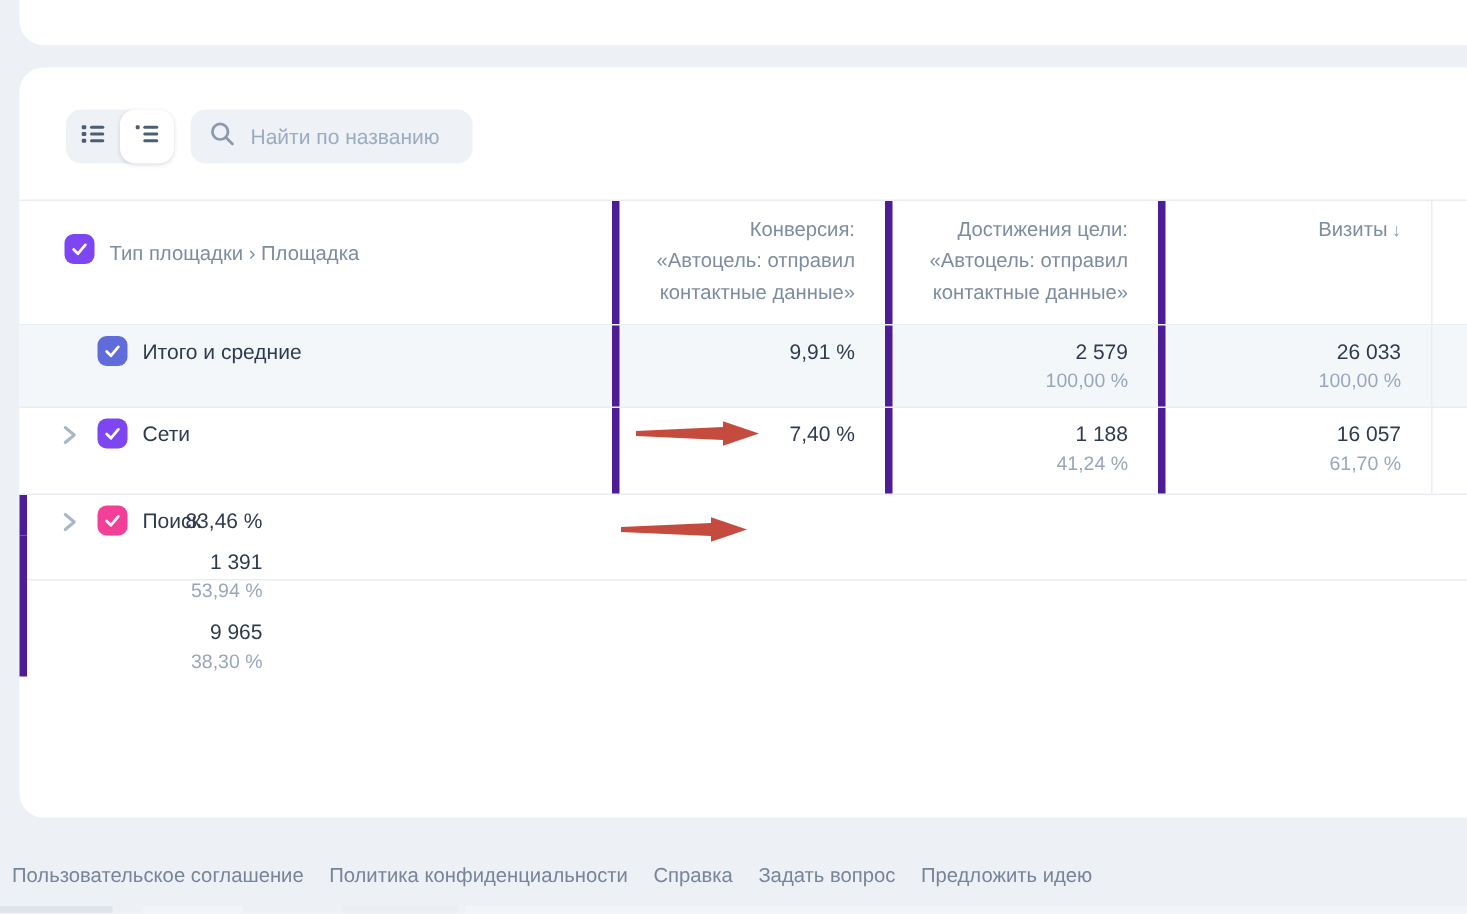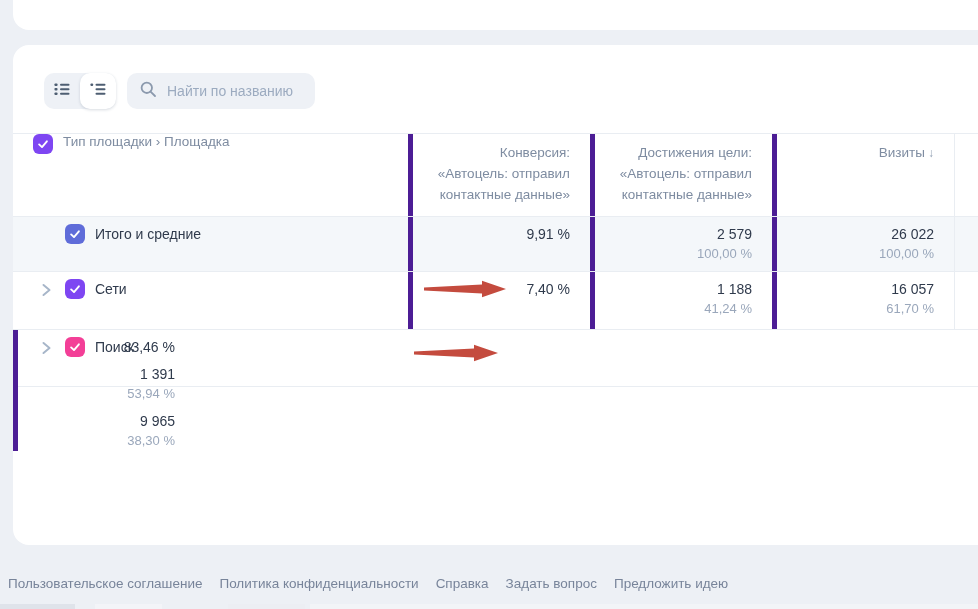--- a/index.html
+++ b/index.html
@@ -51,21 +51,21 @@
   .row-total { height:55px; background:#f4f7fa; }
   .row-net { height:58px; }
   .row-search { height:57px;flex-direction:column; }
   .td, .th { box-sizing:border-box; }
   .c1 { width:395px; position:relative; }
   .c2, .c3, .c4 { width:182px; border-left:5px solid #4c1d95; text-align:right; padding-right:20px; }
   .c5 { flex:1; border-left:1px solid #e9edf2; }
   .th.c2, .th.c3, .th.c4 {
     padding-top:8px; font-size:13.5px; line-height:21px; color:#7e8ca1;
   }
-  .th.c1 { display:flex; align-items:flex-start; padding-left:20px; height:42px; }
+  .th.c1 { display:flex; align-items:flex-end; padding-left:30px; height:42px; }
   .th-label { font-size:13.5px; color:#7e8ca1; margin-left:10px; }
   .sort-arrow { font-size:12px; color:#93a1b4; margin-left:3px; }
 
   .checkbox {
     width:20px; height:20px; border-radius:6px; flex:0 0 auto;
     display:flex; align-items:center; justify-content:center;
   }
   .cb-purple { background:#7e46f2; }
   .cb-indigo { background:#5f6cd9; }
   .cb-pink   { background:#f33f97; }
@@ -177,21 +177,21 @@
           </div>
         </div>
         <div class="td c2">
           <div class="val-main">9,91 %</div>
         </div>
         <div class="td c3">
           <div class="val-main">2 579</div>
           <div class="val-sub">100,00 %</div>
         </div>
         <div class="td c4">
-          <div class="val-main">26 022</div>
+          <div class="val-main">26 033</div>
           <div class="val-sub">100,00 %</div>
         </div>
         <div class="td c5"></div>
       </div>
 
       <div class="tr row-net">
         <div class="td c1">
           <div class="row-name">
             <span class="chevron">
               <svg width="15" height="18" viewBox="0 0 15 18" fill="none">

